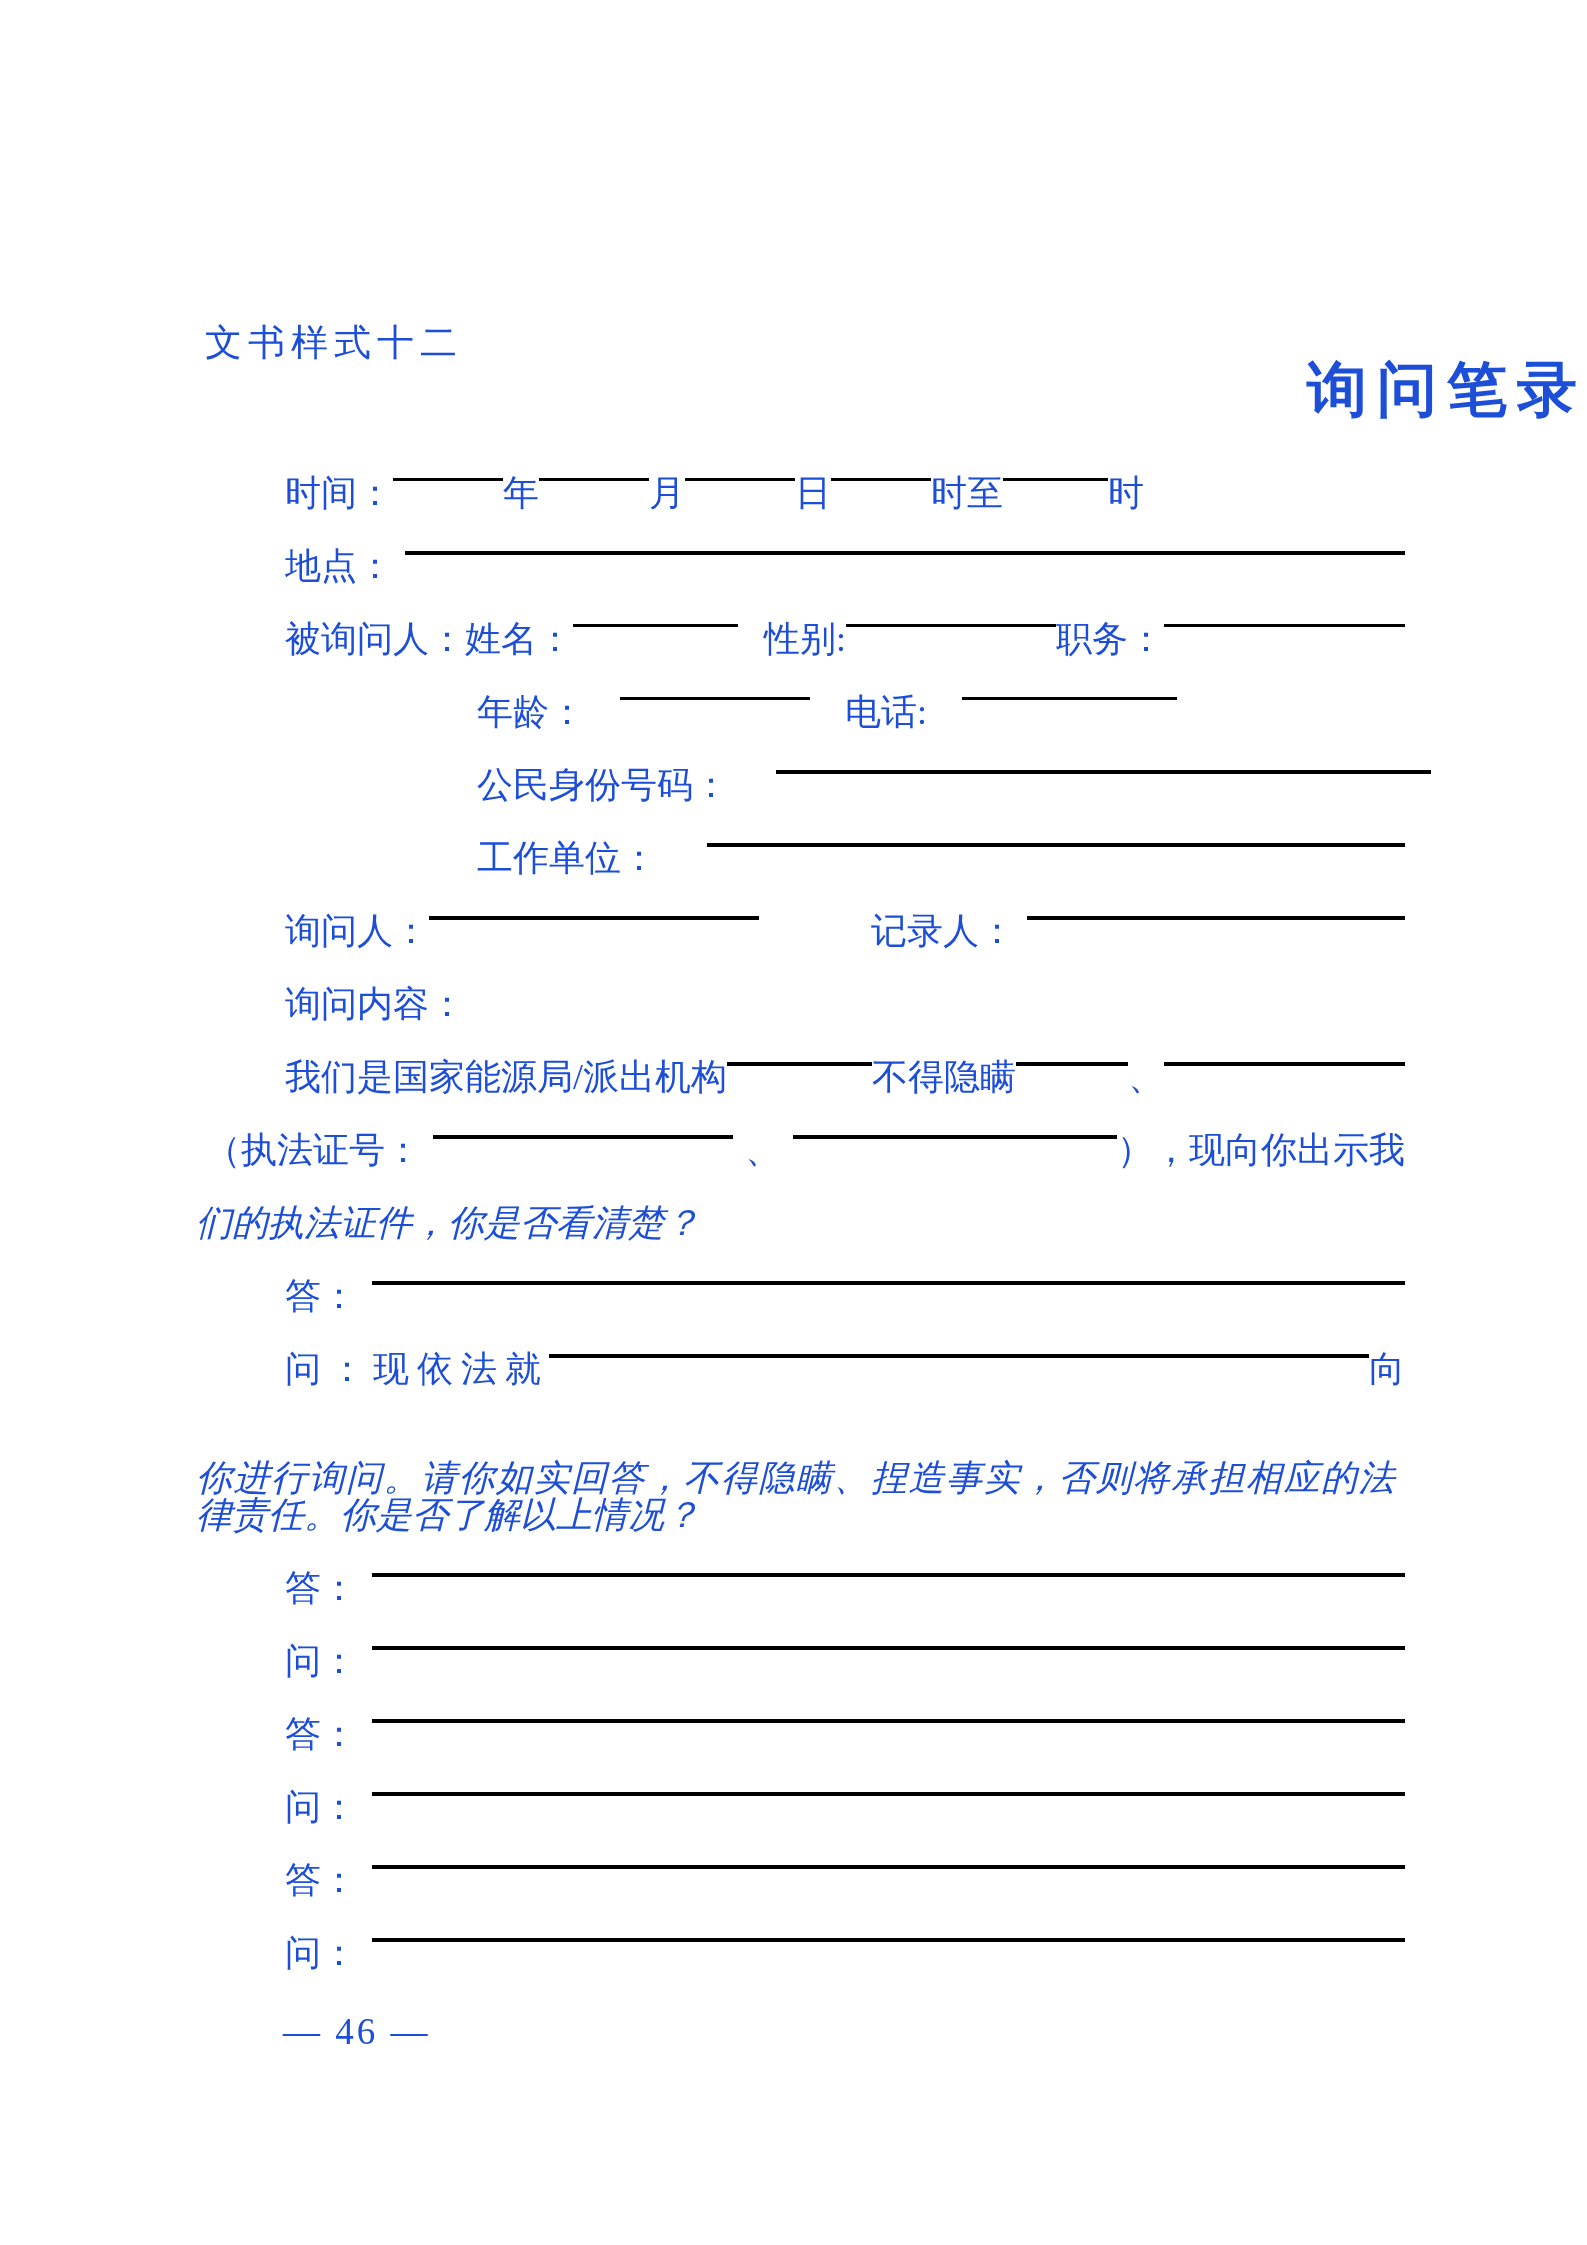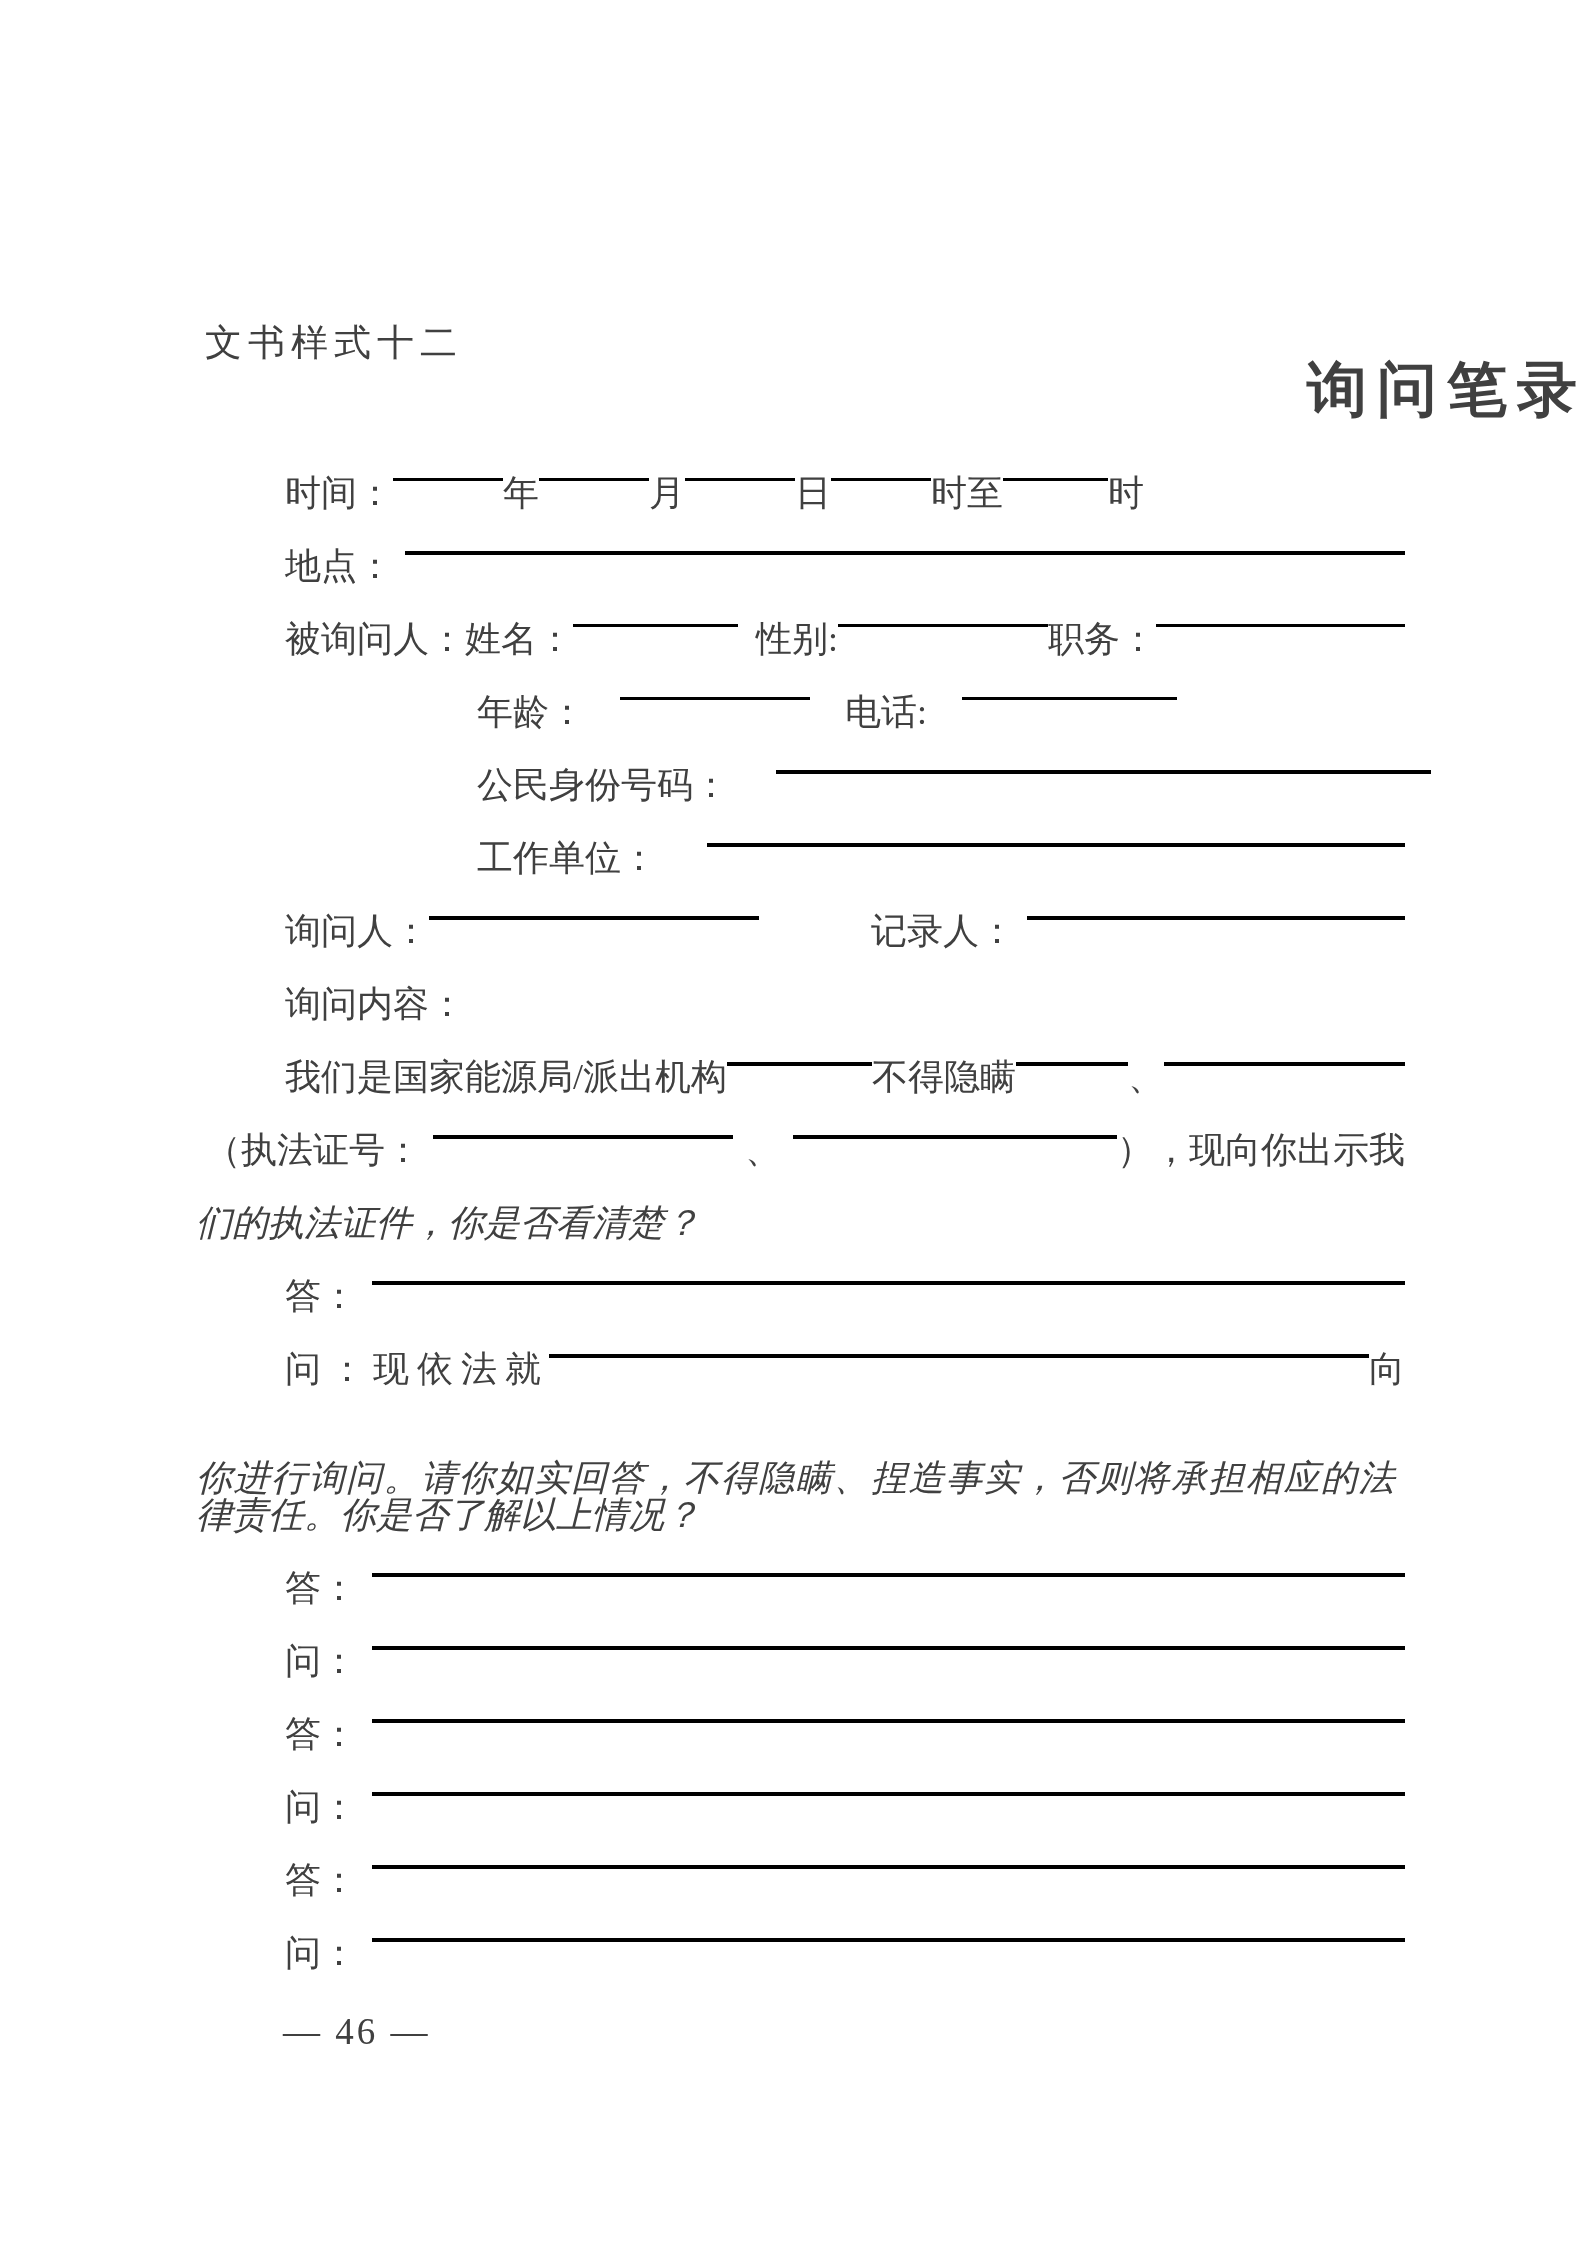--- a/index.html
+++ b/index.html
@@ -1,21 +1,21 @@
 <!DOCTYPE html>
 <html><head>
 <meta charset="utf-8">
 <style>
   html, body { margin: 0; padding: 0; background: #ffffff; }
   .page {
     position: relative;
     width: 1587px;
     height: 2245px;
     background: #ffffff;
-    color: #404040;
+    color: #1d4ed8;
     font-family: "Liberation Serif", "DejaVu Serif", serif;
     overflow: hidden;
   }
   .style-label {
     position: absolute;
     left: 205px;
     top: 318px;
     font-size: 37px;
     letter-spacing: 6px;
     white-space: nowrap;
@@ -69,21 +69,21 @@
   .footer {
     position: absolute;
     left: 283px;
     top: 2010px;
     font-size: 37px;
     letter-spacing: 3px;
     white-space: nowrap;
   }
   .ml12 { margin-left: 12px; }
   .ml15 { margin-left: 15px; }
-  .ml18 { margin-left: 18px; }
+  .ml18 { margin-left: 26px; }
   .ml112 { margin-left: 112px; }
 </style>
 </head>
 <body>
 
 <div class="page">
 
   <div class="style-label">文书样式十二</div>
 
   <div class="title">询问笔录</div>

